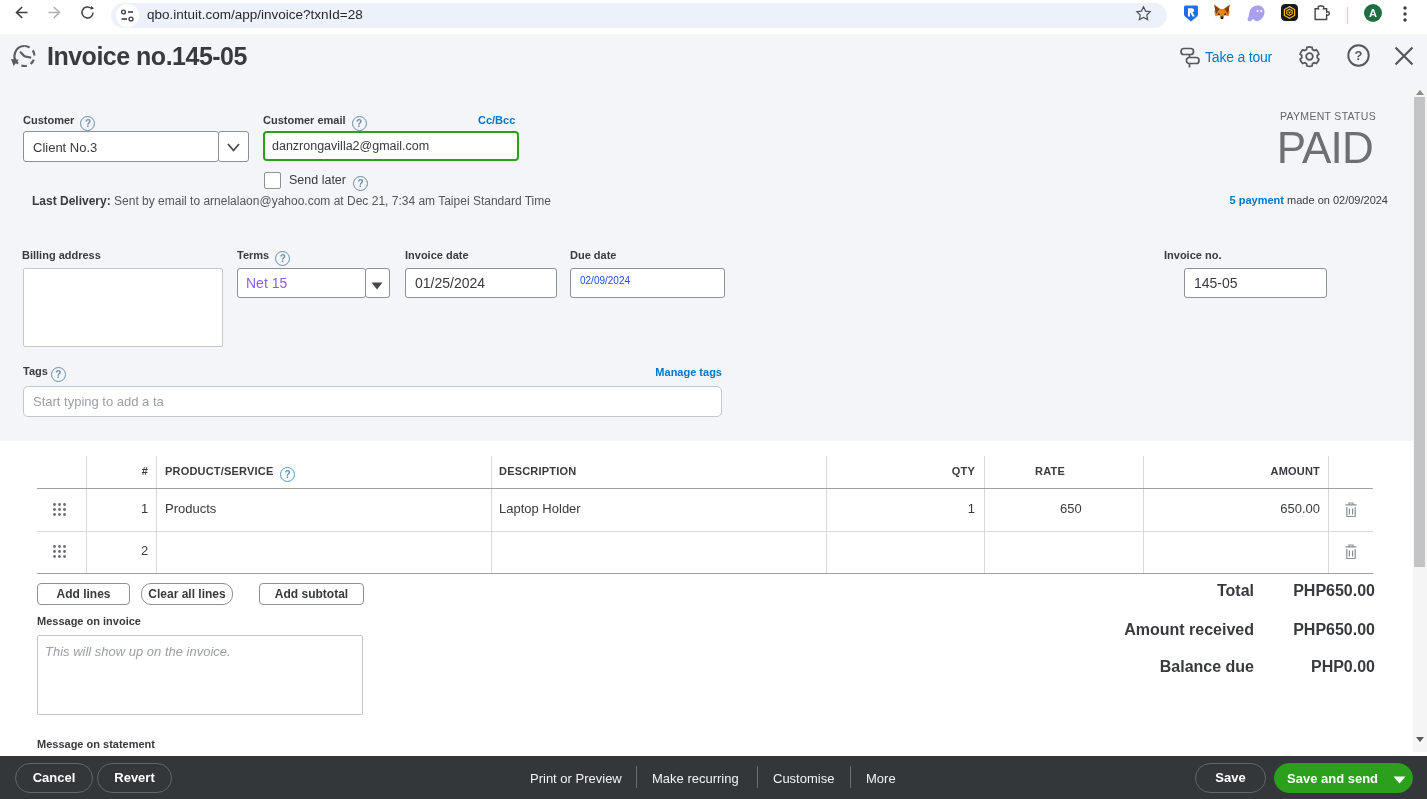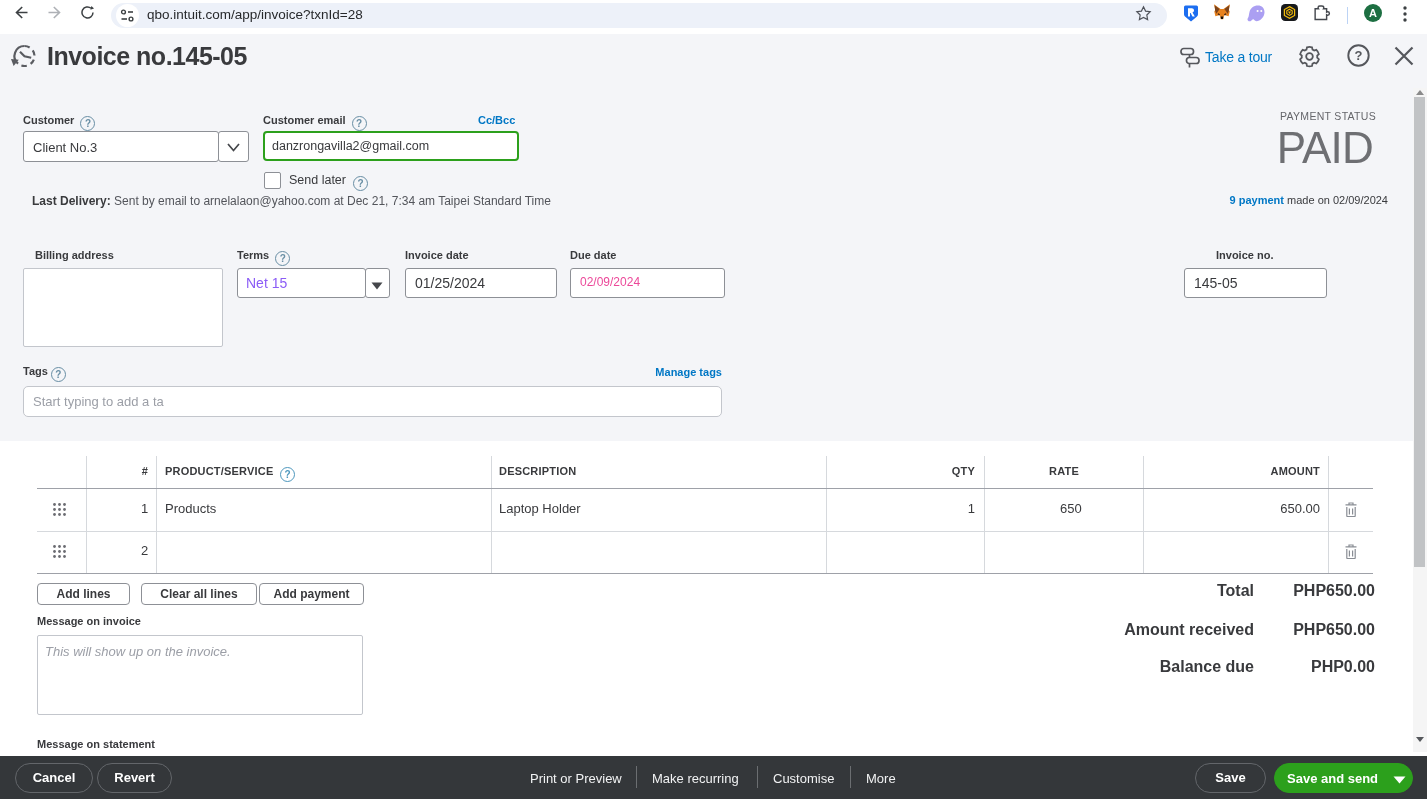--- a/index.html
+++ b/index.html
@@ -159,42 +159,42 @@
       </svg>
 
     <div class="abs" style="left:263px;top:131px;width:256px;height:30px;background:#fff;border:2px solid #2ca01c;border-radius:4px;"></div>
     <div class="abs" style="left:272px;top:139px;font-size:12.5px;color:#393a3d;">danzrongavilla2@gmail.com</div>
 
     <div class="abs" style="left:264px;top:172px;width:17px;height:17px;background:#fff;border:1px solid #8d9096;border-radius:2px;"></div>
     <div class="abs" style="left:289px;top:173px;font-size:12.5px;color:#393a3d;">Send later&nbsp; <span class="helpq">?</span></div>
 
     <div class="abs" style="left:32px;top:194px;font-size:12px;color:#393a3d;"><b>Last Delivery:</b> <span style="color:#53555b">Sent by email to arnelalaon@yahoo.com at Dec 21, 7:34 am Taipei Standard Time</span></div>
 
-    <div class="abs" style="left:1088px;top:194px;width:300px;text-align:right;font-size:11px;color:#393a3d;"><span style="color:#0077c5;font-weight:bold;">9 payment</span> made on 02/09/2024</div>
-
-    <div class="abs lbl" style="left:35px;top:249px;">Billing address</div>
+    <div class="abs" style="left:1088px;top:194px;width:300px;text-align:right;font-size:11px;color:#393a3d;"><span style="color:#0077c5;font-weight:bold;">5 payment</span> made on 02/09/2024</div>
+
+    <div class="abs lbl" style="left:22px;top:249px;">Billing address</div>
     <div class="abs lbl" style="left:237px;top:249px;">Terms&nbsp; <span class="helpq">?</span></div>
     <div class="abs lbl" style="left:405px;top:249px;">Invoice date</div>
     <div class="abs lbl" style="left:570px;top:249px;">Due date</div>
-    <div class="abs lbl" style="left:1184px;top:249px;padding-left:32px;">Invoice no.</div>
+    <div class="abs lbl" style="left:1132px;top:249px;padding-left:32px;">Invoice no.</div>
 
     <div class="abs" style="left:23px;top:268px;width:200px;height:79px;background:#fff;border:1px solid #c3c6cc;border-radius:2px;"></div>
 
     <div class="field" style="left:237px;top:268px;width:129px;height:30px;"></div>
     <div class="field" style="left:365px;top:268px;width:25px;height:30px;"></div>
     <div class="abs" style="left:246px;top:275px;font-size:14px;color:#8b5cf6;">Net 15</div>
     <svg class="abs" style="left:371px;top:282px" width="12" height="8" viewBox="0 0 12 8">
         <path d="M0.5 0.5 H11.5 L6 7.5 Z" fill="#45474b"></path>
       </svg>
 
     <div class="field" style="left:405px;top:268px;width:152px;height:30px;"></div>
     <div class="abs" style="left:415px;top:275px;font-size:14px;color:#393a3d;">01/25/2024</div>
 
     <div class="field" style="left:570px;top:268px;width:155px;height:30px;"></div>
-    <div class="abs" style="left:580px;top:275px;font-size:12px;color:#ec4899;">02/09/2024</div>
+    <div class="abs" style="left:580px;top:275px;font-size:10px;color:#1d4ed8;">02/09/2024</div>
 
     <div class="field" style="left:1184px;top:268px;width:143px;height:30px;"></div>
     <div class="abs" style="left:1194px;top:275px;font-size:14px;color:#393a3d;">145-05</div>
 
     <div class="abs lbl" style="left:23px;top:365px;">Tags&nbsp;<span class="helpq">?</span></div>
     <div class="abs" style="left:522px;top:366px;width:200px;text-align:right;font-size:11px;font-weight:bold;color:#0077c5;">Manage tags</div>
     <div class="abs" style="left:23px;top:386px;width:699px;height:31px;background:#fff;border:1px solid #c3c6cc;border-radius:5px;"></div>
     <div class="abs" style="left:33px;top:394px;font-size:13px;color:#9b9ea6;">Start typing to add a ta</div>
   </div>
 
@@ -210,21 +210,21 @@
     <div class="vline" style="left:1328px;top:456px;height:117px;"></div>
 
     <div class="hline" style="left:37px;top:488px;width:1336px;background:#9ea1a8;"></div>
     <div class="hline" style="left:37px;top:531px;width:1336px;"></div>
     <div class="hline" style="left:37px;top:573px;width:1336px;background:#9ea1a8;"></div>
 
     <div class="th" style="left:120px;top:465px;width:28px;text-align:right;">#</div>
     <div class="th" style="left:165px;top:465px;">PRODUCT/SERVICE&nbsp; <span class="helpq" style="border-color:#4d97bd;color:#4d97bd;">?</span></div>
     <div class="th" style="left:499px;top:465px;">DESCRIPTION</div>
     <div class="th" style="left:875px;top:465px;width:100px;text-align:right;">QTY</div>
-    <div class="th" style="left:979px;top:465px;width:100px;text-align:right;">RATE</div>
+    <div class="th" style="left:1035px;top:465px;width:100px;">RATE</div>
     <div class="th" style="left:1220px;top:465px;width:100px;text-align:right;">AMOUNT</div>
 
     <div class="td" style="left:141px;top:501px;">1</div>
     <div class="td" style="left:165px;top:501px;">Products</div>
     <div class="td" style="left:499px;top:501px;">Laptop Holder</div>
     <div class="td" style="left:900px;top:501px;width:75px;text-align:right;">1</div>
     <div class="td" style="left:1060px;top:501px;width:75px;text-align:left;">650</div>
     <div class="td" style="left:1245px;top:501px;width:75px;text-align:right;">650.00</div>
 
     <div class="td" style="left:141px;top:543px;">2</div>
@@ -256,22 +256,22 @@
         </g>
       </svg>
     <svg class="abs" style="left:1345px;top:502px" width="12" height="15" viewBox="0 0 12 15">
         <path d="M0.5 2.8 h11 M4 2.8 V1 h4 v1.8 M1.8 5 V13.8 a0.8 0.8 0 0 0 0.8 0.8 h6.8 a0.8 0.8 0 0 0 0.8-0.8 V5 M4.4 6.5 v6 M7.6 6.5 v6" stroke="#898d94" stroke-width="1.2" fill="none"></path>
       </svg>
     <svg class="abs" style="left:1345px;top:544px" width="12" height="15" viewBox="0 0 12 15">
         <path d="M0.5 2.8 h11 M4 2.8 V1 h4 v1.8 M1.8 5 V13.8 a0.8 0.8 0 0 0 0.8 0.8 h6.8 a0.8 0.8 0 0 0 0.8-0.8 V5 M4.4 6.5 v6 M7.6 6.5 v6" stroke="#898d94" stroke-width="1.2" fill="none"></path>
       </svg>
 
     <div class="btn2" style="left:37px;top:583px;width:93px;line-height:21px;">Add lines</div>
-    <div class="btn2" style="left:141px;top:583px;width:116px;line-height:21px;">Clear all lines</div>
-    <div class="btn2" style="left:259px;top:583px;width:105px;line-height:21px;">Add payment</div>
+    <div class="btn2" style="left:141px;top:583px;width:92px;line-height:21px;border-radius:10px;">Clear all lines</div>
+    <div class="btn2" style="left:259px;top:583px;width:105px;line-height:21px;">Add subtotal</div>
 
     <div class="abs" style="left:1100px;top:582px;width:154px;text-align:right;font-size:16px;font-weight:bold;color:#393a3d;">Total</div>
     <div class="abs" style="left:1240px;top:582px;width:135px;text-align:right;font-size:16px;font-weight:bold;color:#393a3d;">PHP650.00</div>
     <div class="abs" style="left:1100px;top:621px;width:154px;text-align:right;font-size:16px;font-weight:bold;color:#393a3d;">Amount received</div>
     <div class="abs" style="left:1240px;top:621px;width:135px;text-align:right;font-size:16px;font-weight:bold;color:#393a3d;">PHP650.00</div>
     <div class="abs" style="left:1100px;top:658px;width:154px;text-align:right;font-size:16px;font-weight:bold;color:#393a3d;">Balance due</div>
     <div class="abs" style="left:1240px;top:658px;width:135px;text-align:right;font-size:16px;font-weight:bold;color:#393a3d;">PHP0.00</div>
 
     <div class="abs lbl" style="left:37px;top:615px;">Message on invoice</div>
     <div class="abs" style="left:37px;top:635px;width:326px;height:80px;background:#fff;border:1px solid #c3c6cc;border-radius:2px;"></div>

